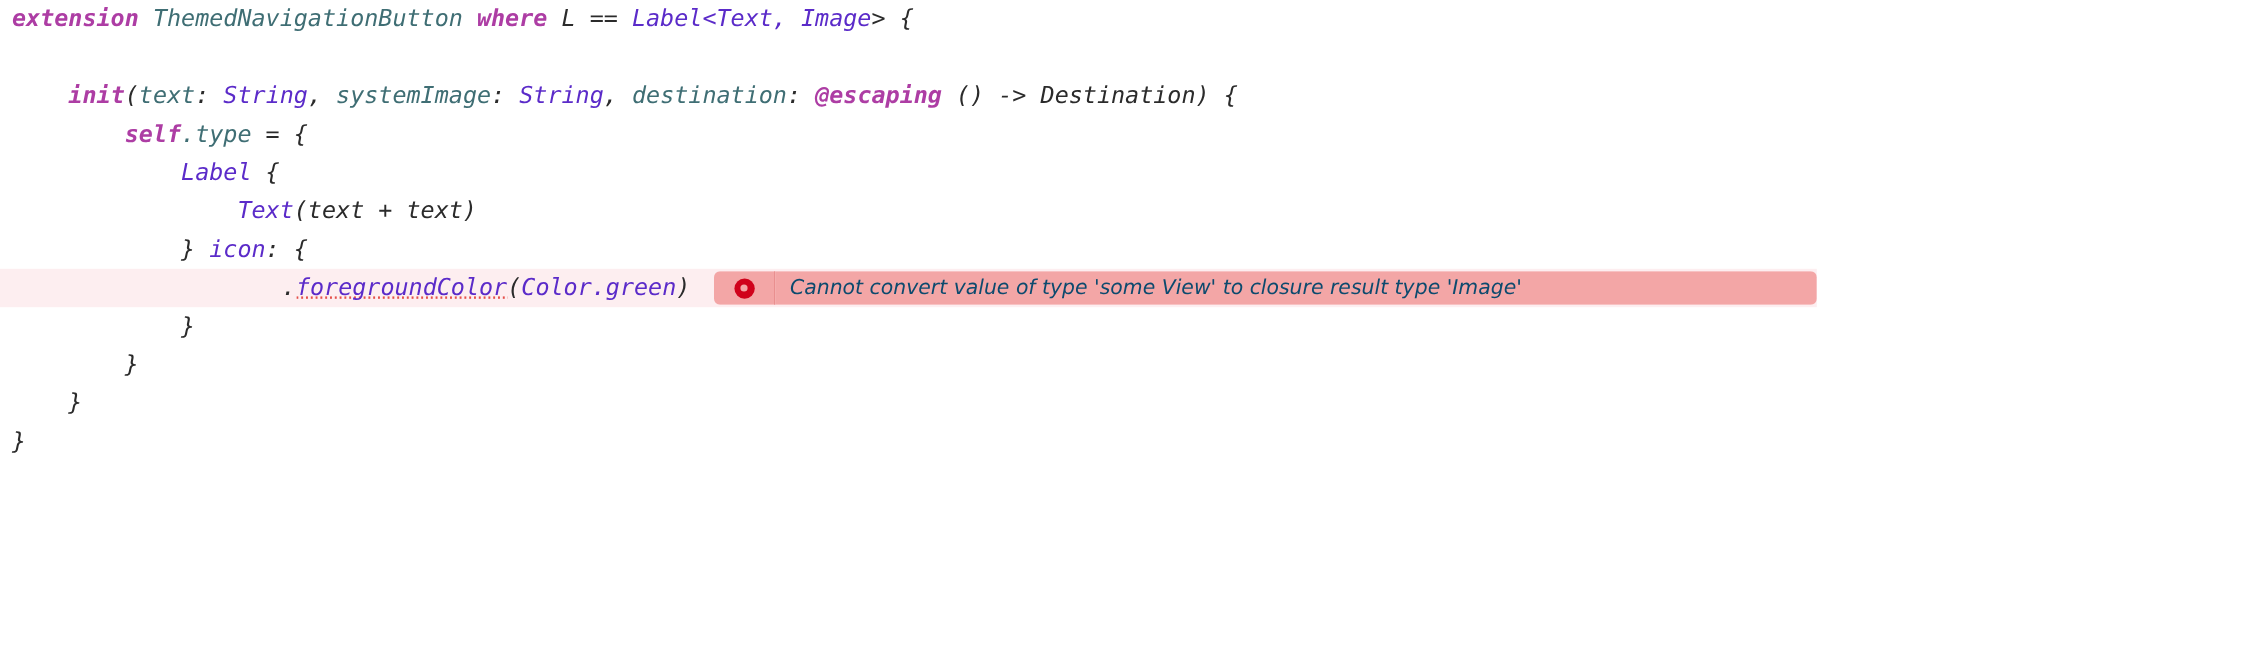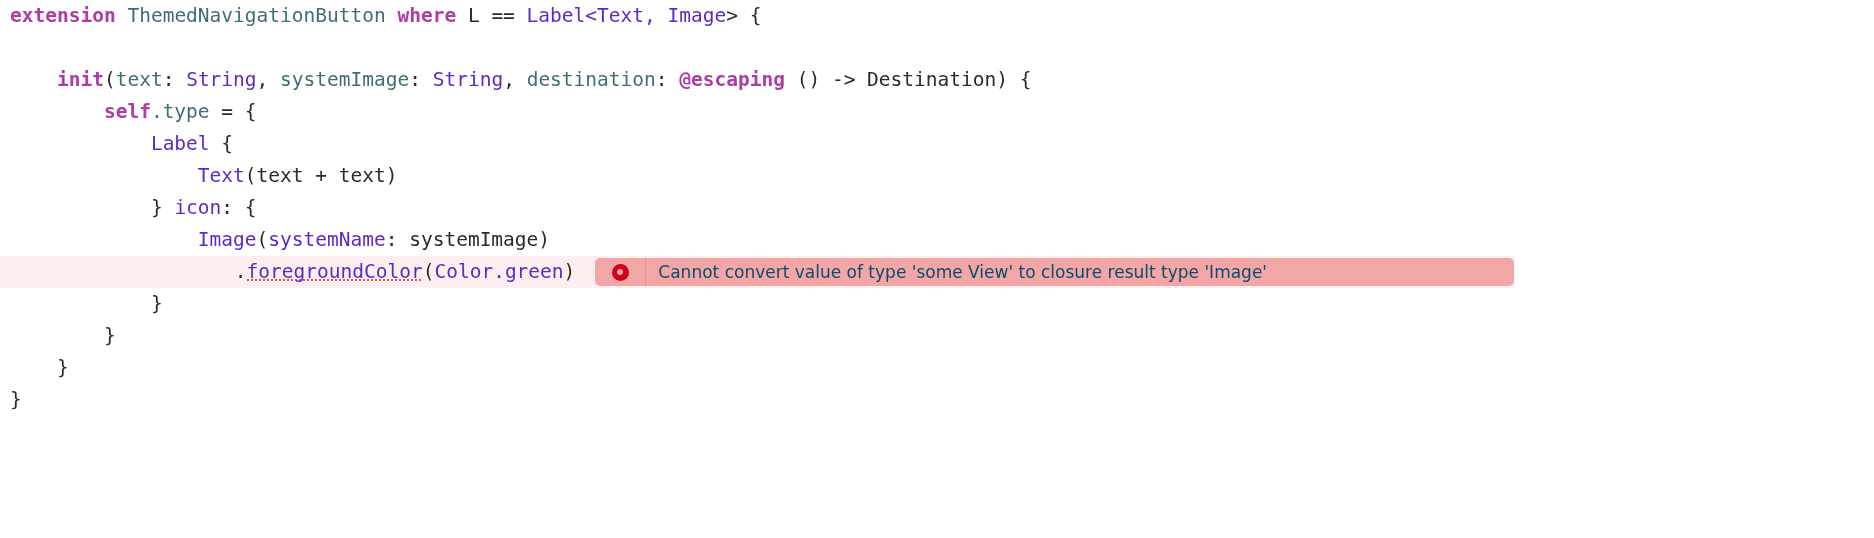--- a/index.html
+++ b/index.html
@@ -13,20 +13,21 @@
     height: 538px;
     overflow: hidden;
     font-family: "DejaVu Sans Mono", "Liberation Mono", monospace;
   }
 
   #editor {
     position: relative;
     width: 1514px;
     height: 538px;
     background: #ffffff;
+    font-style: italic;
   }
 
   .code-line {
     position: relative;
     height: 32px;
     line-height: 32px;
     font-size: 19.5px;
     letter-spacing: 0px;
     white-space: pre;
     color: #2b2b2b;
@@ -134,21 +135,20 @@
 
 
   <div class="code-line"><span class="tok-plain">        </span><span class="tok-keyword">self</span><span class="tok-type">.type</span><span class="tok-plain"> = {</span></div>
 
   <div class="code-line"><span class="tok-plain">            </span><span class="tok-swiftui">Label</span><span class="tok-plain"> {</span></div>
 
   <div class="code-line"><span class="tok-plain">                </span><span class="tok-swiftui">Text</span><span class="tok-plain">(text + text)</span></div>
 
   <div class="code-line"><span class="tok-plain">            </span><span class="tok-plain">} </span><span class="tok-swiftui">icon</span><span class="tok-plain">: {</span></div>
 
-  <div class="code-line"><span class="tok-plain">                </span><span class="tok-swiftui">Image</span><span class="tok-plain">(</span><span class="tok-swiftui">systemName</span><span class="tok-plain">: </span><span class="tok-plain">systemImage</span><span class="tok-plain">)</span></div>
 
   <div class="code-line error-line">
     <span class="line-code"><span class="tok-plain">                    </span><span class="tok-plain">.</span><span class="squiggly">foregroundColor</span><span class="tok-plain">(</span><span class="tok-swiftui">Color</span><span class="tok-swiftui">.</span><span class="tok-swiftui">green</span><span class="tok-plain">)</span></span>
 
     <div class="diagnostic">
       <div class="diag-badge">
         <span class="diag-icon"></span>
       </div>
       <div class="diag-message">Cannot convert value of type 'some View' to closure result type 'Image'</div>
     </div>

